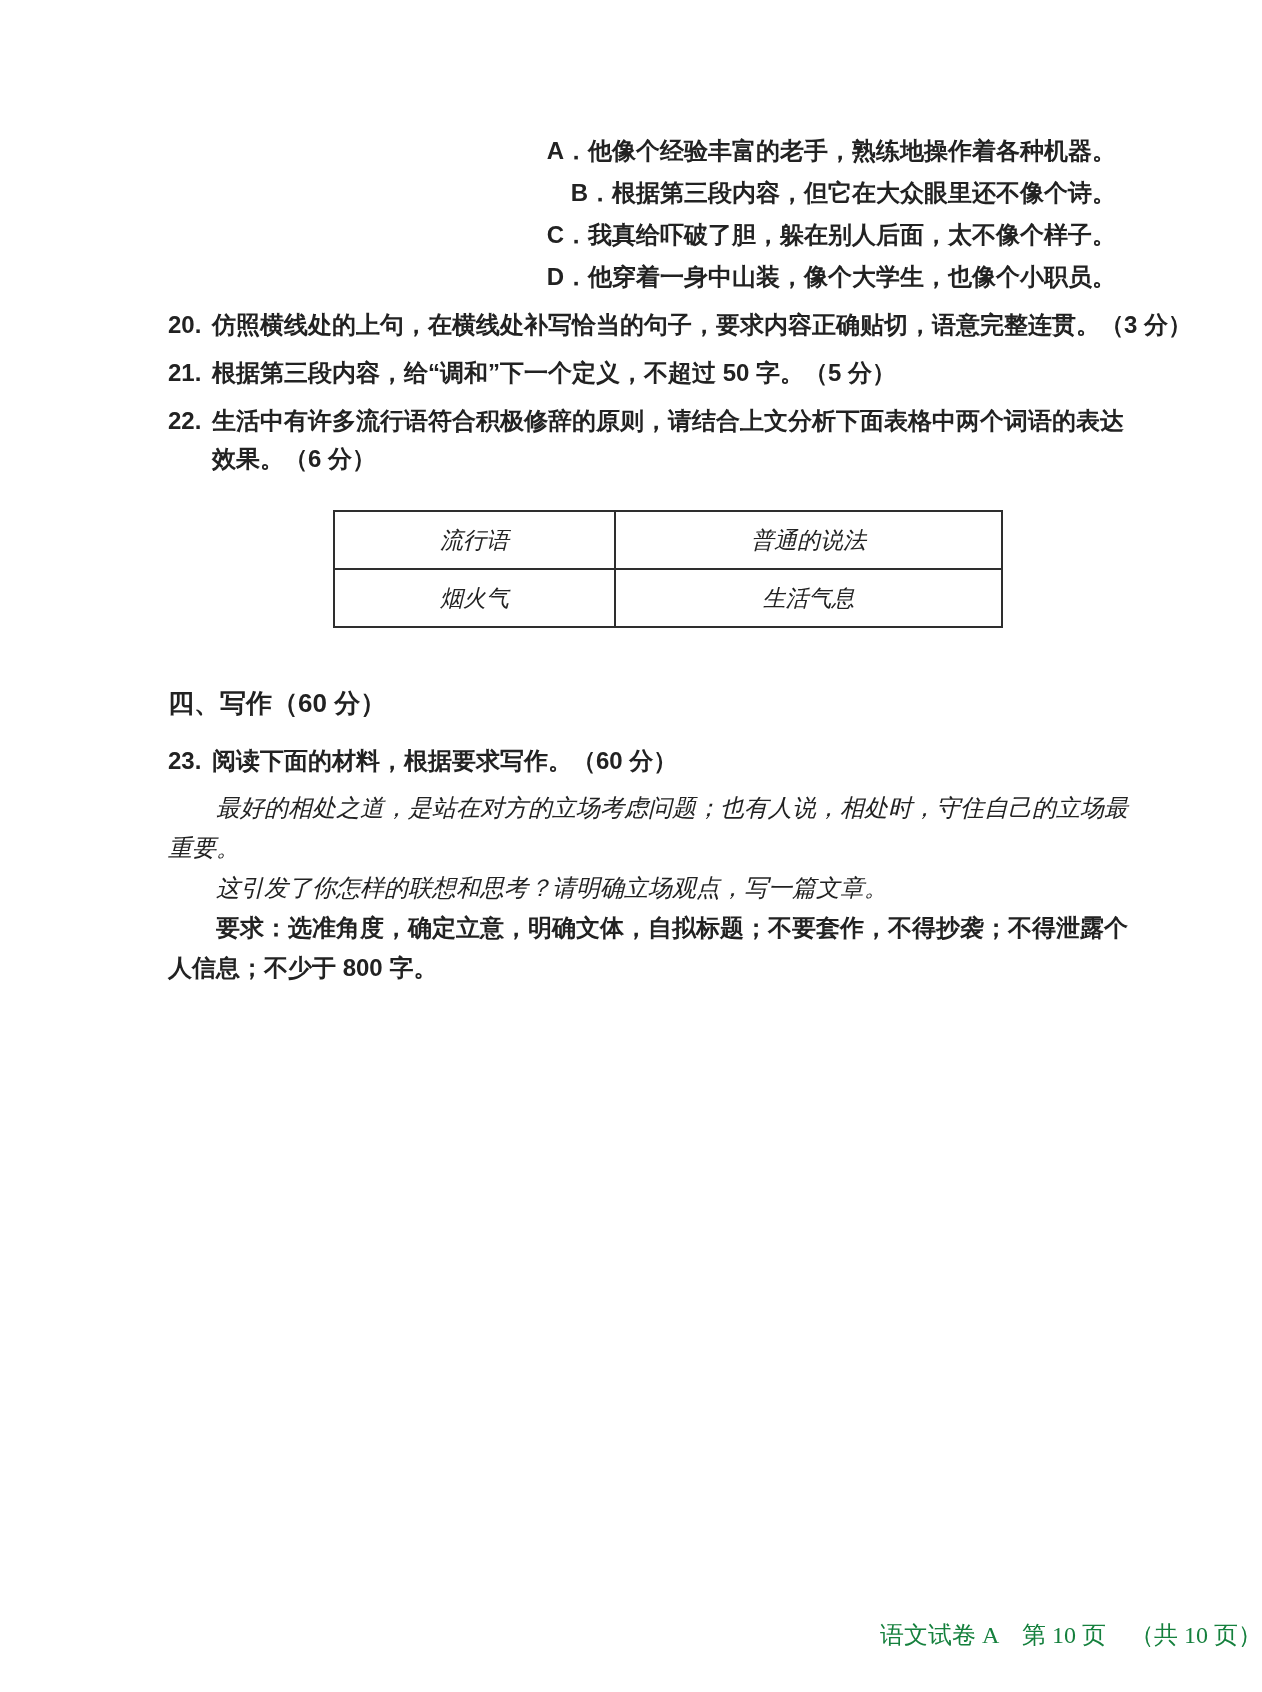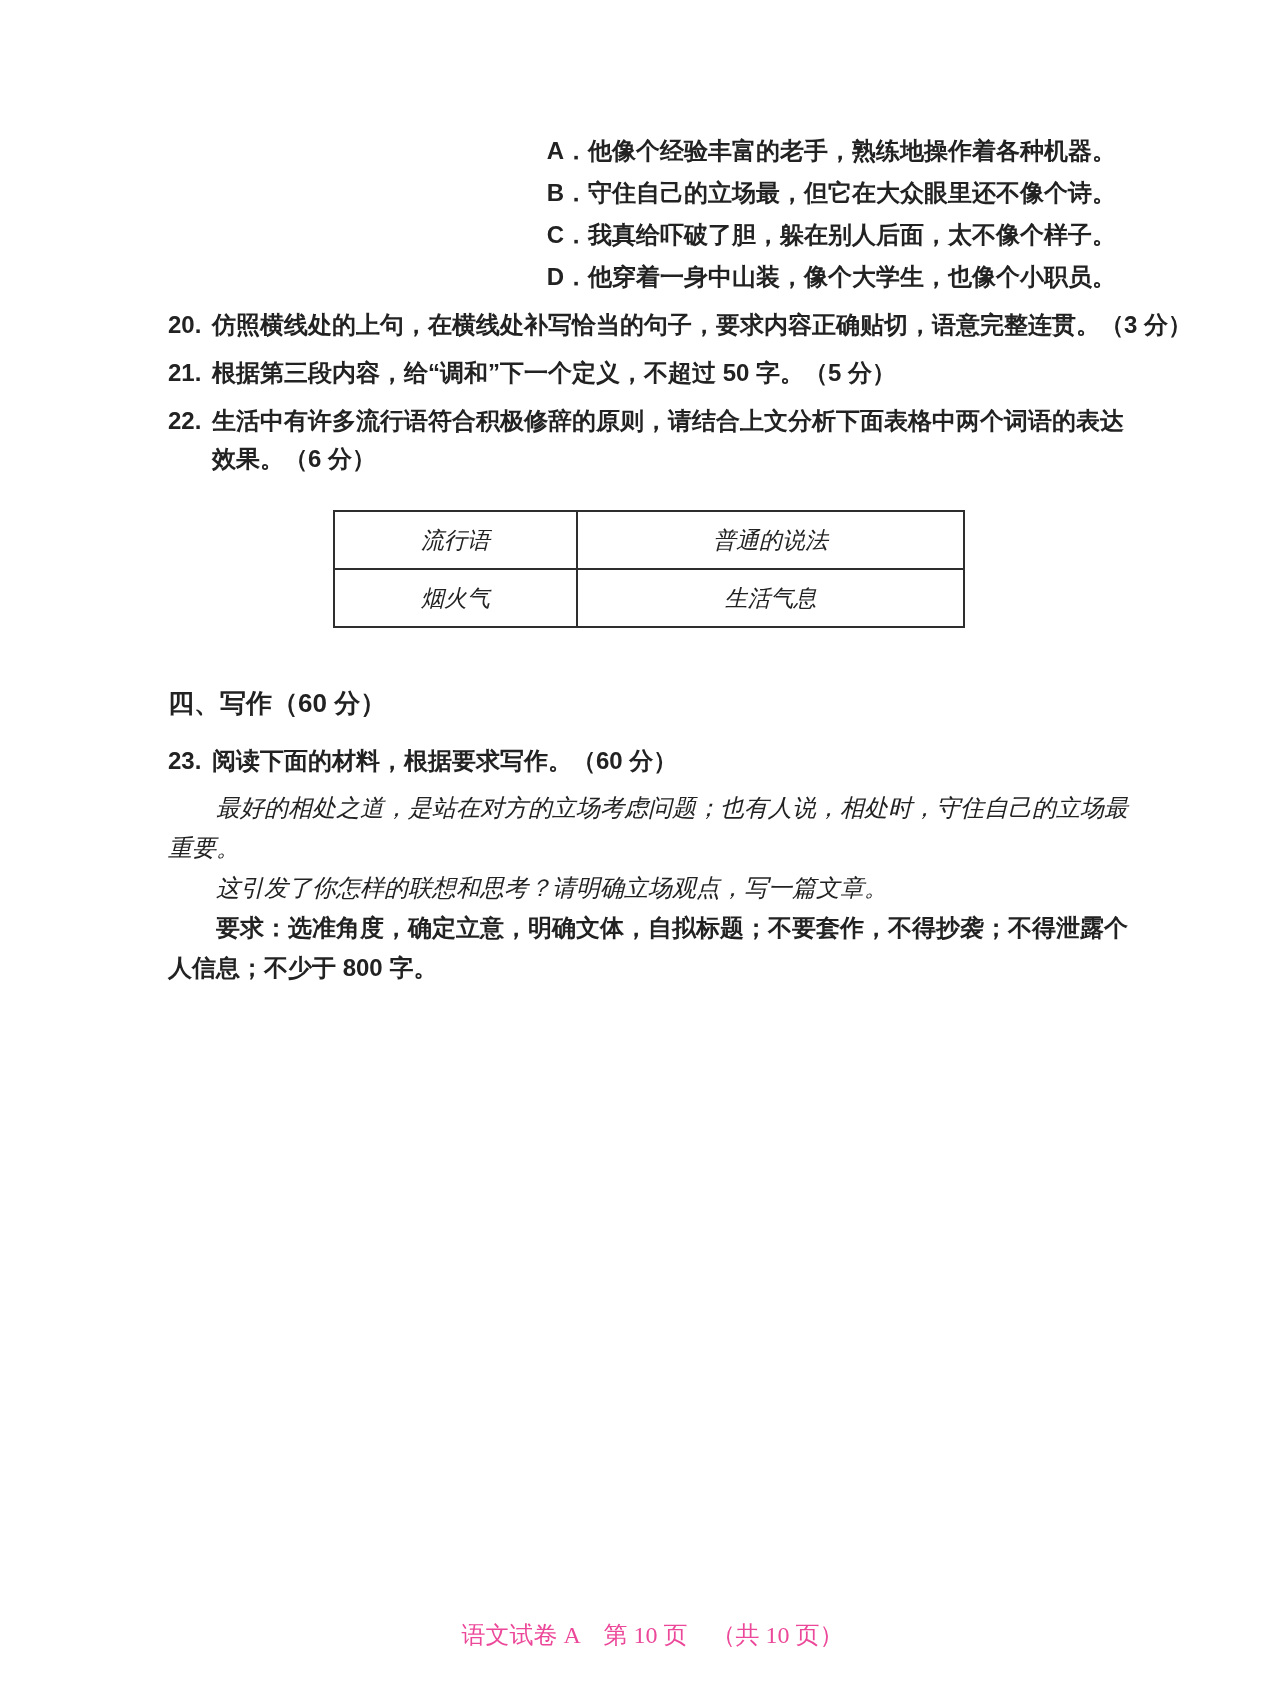--- a/index.html
+++ b/index.html
@@ -31,47 +31,47 @@
   .q22 .stem2 { margin-left:44px; line-height:38px; }
 
   table.flb {
     border-collapse:collapse; margin-top:32px; margin-left:165px;
     table-layout:fixed; width:624px;
   }
   table.flb td {
     border:2px solid #2e2e2e; height:58px; text-align:center;
     vertical-align:middle; font-size:23px; padding:0 6px;
   }
-  td.col1 { width:243px; }
+  td.col1 { width:281px; }
   td.col2 { width:387px;font-family:Liberation Serif, serif; }
 
   .section-title { margin-top:60px; line-height:30px; font-size:26px; }
   .q23 { margin-top:26px; line-height:34px; }
   .q23-body { margin-top:10px; }
   .q23-body .line { line-height:40px; white-space:nowrap; }
   .indent { text-indent:2em; }
 
   .footer {
     position:absolute; left:0; top:1620px; width:1262px;
-    text-align:center; font-size:24px; color:#ec4899; line-height:30px;padding-left:43px;
+    text-align:right; font-size:24px; color:#15803d; line-height:30px;padding-left:43px;
   }
 </style>
 </head>
 <body>
 
 <div class="page">
   <div class="content">
 
     <div class="q19">
       <div class="options">
         <div class="opt heiti">
           <span class="opt-label">A．</span><span>他像个经验丰富的老手，熟练地操作着各种机器。</span>
         </div>
         <div class="opt heiti">
-          <span class="opt-label">B．</span><span>守住自己的立场最，但它在大众眼里还不像个诗。</span>
+          <span class="opt-label">B．</span><span>根据第三段内容，但它在大众眼里还不像个诗。</span>
         </div>
         <div class="opt heiti">
           <span class="opt-label">C．</span><span>我真给吓破了胆，躲在别人后面，太不像个样子。</span>
         </div>
         <div class="opt heiti">
           <span class="opt-label">D．</span><span>他穿着一身中山装，像个大学生，也像个小职员。</span>
         </div>
       </div>
     </div>
 

